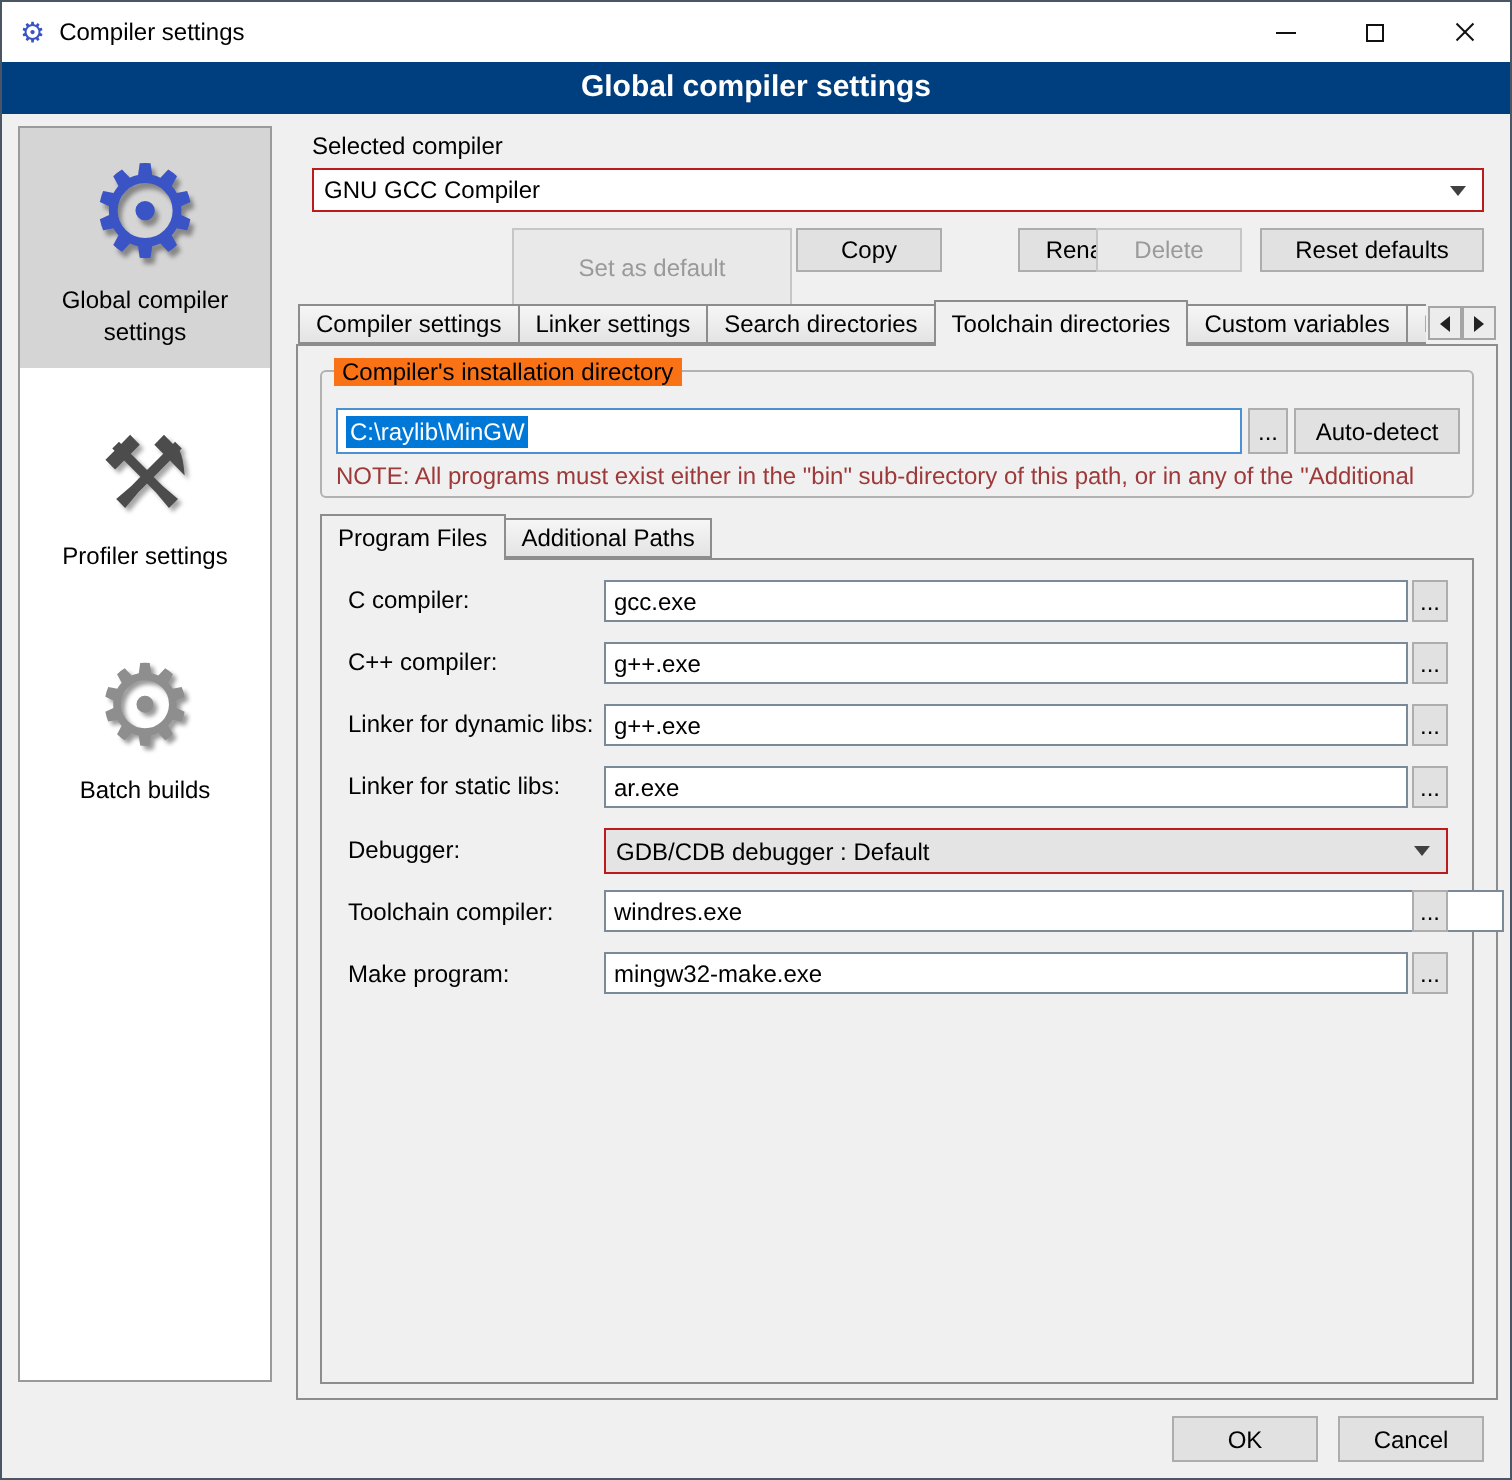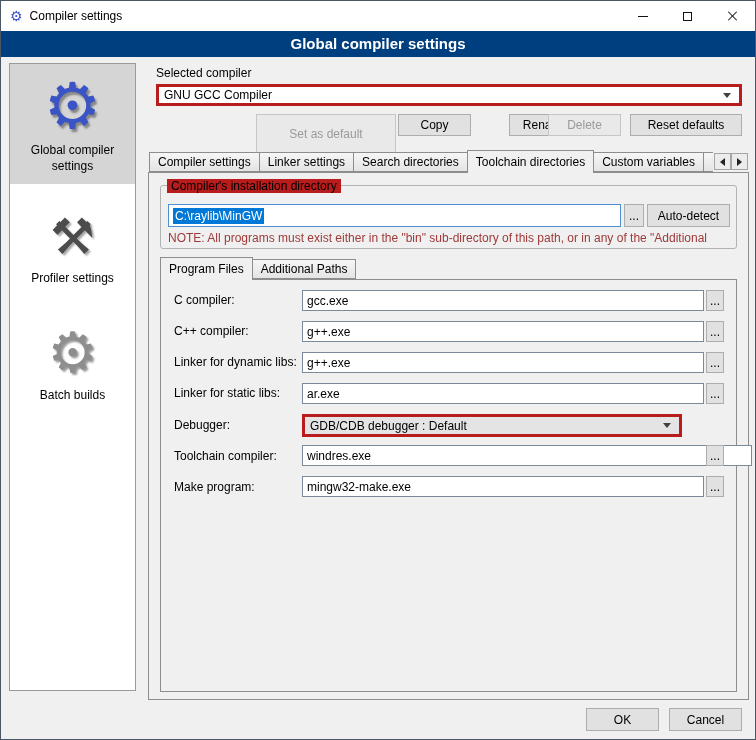--- a/index.html
+++ b/index.html
@@ -31,35 +31,35 @@
   .icon-blue-gear{font-size:64px;color:#3a53c5;text-shadow:2px 3px 2px rgba(40,40,40,.45);padding:6px 0 2px;}
   .icon-hammer{font-size:50px;color:#4c4c4c;text-shadow:2px 2px 2px rgba(0,0,0,.35);padding:12px 0 6px;}
   .icon-gray-gear{font-size:56px;color:#8e8e8e;text-shadow:2px 2px 2px rgba(0,0,0,.4);padding:12px 0 4px;}
   .side-label{display:block;margin-top:3px;line-height:1.3;}
 
   .label{position:absolute;white-space:nowrap;}
 
   .btn{position:absolute;background:#e1e1e1;border:1px solid #adadad;font-family:inherit;font-size:12px;color:#000;padding:0;text-align:center;line-height:20px;}
   .btn.disabled{color:#9a9a9a;background:#e9e9e9;border-color:#c6c6c6;}
 
-  .combo{position:absolute;background:#fff;border:3px solid #b91c1c;display:flex;align-items:center;padding-left:5px;}
+  .combo{position:absolute;background:#fff;border:1px solid #b91c1c;display:flex;align-items:center;padding-left:5px;}
   .combo.gray{background:#e4e4e4;}
   .combo-text{flex:1;white-space:nowrap;overflow:hidden;}
   .chevron{width:0;height:0;border-left:4px solid transparent;border-right:4px solid transparent;border-top:5px solid #404040;margin:0 8px 0 4px;flex:none;}
 
   .panel{position:absolute;background:#f0f0f0;border:1px solid #8d8d8d;}
   .tabstrip{position:absolute;display:flex;align-items:flex-end;overflow:hidden;z-index:5;}
   .tab{height:20px;line-height:19px;padding:0 8px;background:linear-gradient(#f6f6f6,#e4e4e4);border:1px solid #8d8d8d;margin-right:-1px;margin-bottom:1px;white-space:nowrap;flex:none;}
   .tab.active{height:23px;line-height:22px;background:#f0f0f0;margin-bottom:0;border-bottom:none;position:relative;z-index:6;}
   .arrow-btn{position:absolute;width:17px;height:17px;background:#ececec;border:1px solid #a5a5a5;display:flex;align-items:center;justify-content:center;padding:0;z-index:7;}
   .tri-left{width:0;height:0;border-top:4px solid transparent;border-bottom:4px solid transparent;border-right:5px solid #222;}
   .tri-right{width:0;height:0;border-top:4px solid transparent;border-bottom:4px solid transparent;border-left:5px solid #222;}
 
   .groupbox{position:absolute;border:1px solid #b2b2b2;border-radius:3px;}
-  .groupbox-label{position:absolute;background:#b91c1c;padding:0 4px;white-space:nowrap;z-index:2;}
+  .groupbox-label{position:absolute;background:#f97316;padding:0 4px;white-space:nowrap;z-index:2;}
 
   .textbox{position:absolute;background:#fff;border:1px solid #7a8a99;font-family:inherit;font-size:12px;padding:0 4px;}
   input.textbox{height:21px;}
   .dirbox{display:flex;align-items:center;border-color:#4a90d2;}
   .sel{background:#0078d7;color:#fff;padding:1px 2px;white-space:nowrap;}
   .note{position:absolute;color:#9e3939;white-space:nowrap;overflow:hidden;}
 </style>
 </head>
 <body>
 
@@ -153,21 +153,21 @@
 
   <span class="label" style="left:173px;top:354px;">Linker for dynamic libs:</span>
   <input class="textbox" style="left: 301px; top: 351px; width: 402px;" value="g++.exe">
   <button class="btn" style="left:705px;top:351px;width:18px;height:21px;">...</button>
 
   <span class="label" style="left:173px;top:385px;">Linker for static libs:</span>
   <input class="textbox" style="left: 301px; top: 382px; width: 402px;" value="ar.exe">
   <button class="btn" style="left:705px;top:382px;width:18px;height:21px;">...</button>
 
   <span class="label" style="left:173px;top:417px;">Debugger:</span>
-  <div class="combo gray" style="left:301px;top:413px;width:380px;height:23px;gap:32px;">
+  <div class="combo gray" style="left:301px;top:413px;width:422px;height:23px;gap:32px;">
     <span class="combo-text">GDB/CDB debugger : Default</span>
     <span class="chevron"></span>
   </div>
 
   <span class="label" style="left:173px;top:448px;">Toolchain compiler:</span>
   <input class="textbox" style="left: 301px; top: 444px; width: 450px;" value="windres.exe">
   <button class="btn" style="left:705px;top:444px;width:18px;height:21px;">...</button>
 
   <span class="label" style="left:173px;top:479px;">Make program:</span>
   <input class="textbox" style="left: 301px; top: 475px; width: 402px;" value="mingw32-make.exe">

